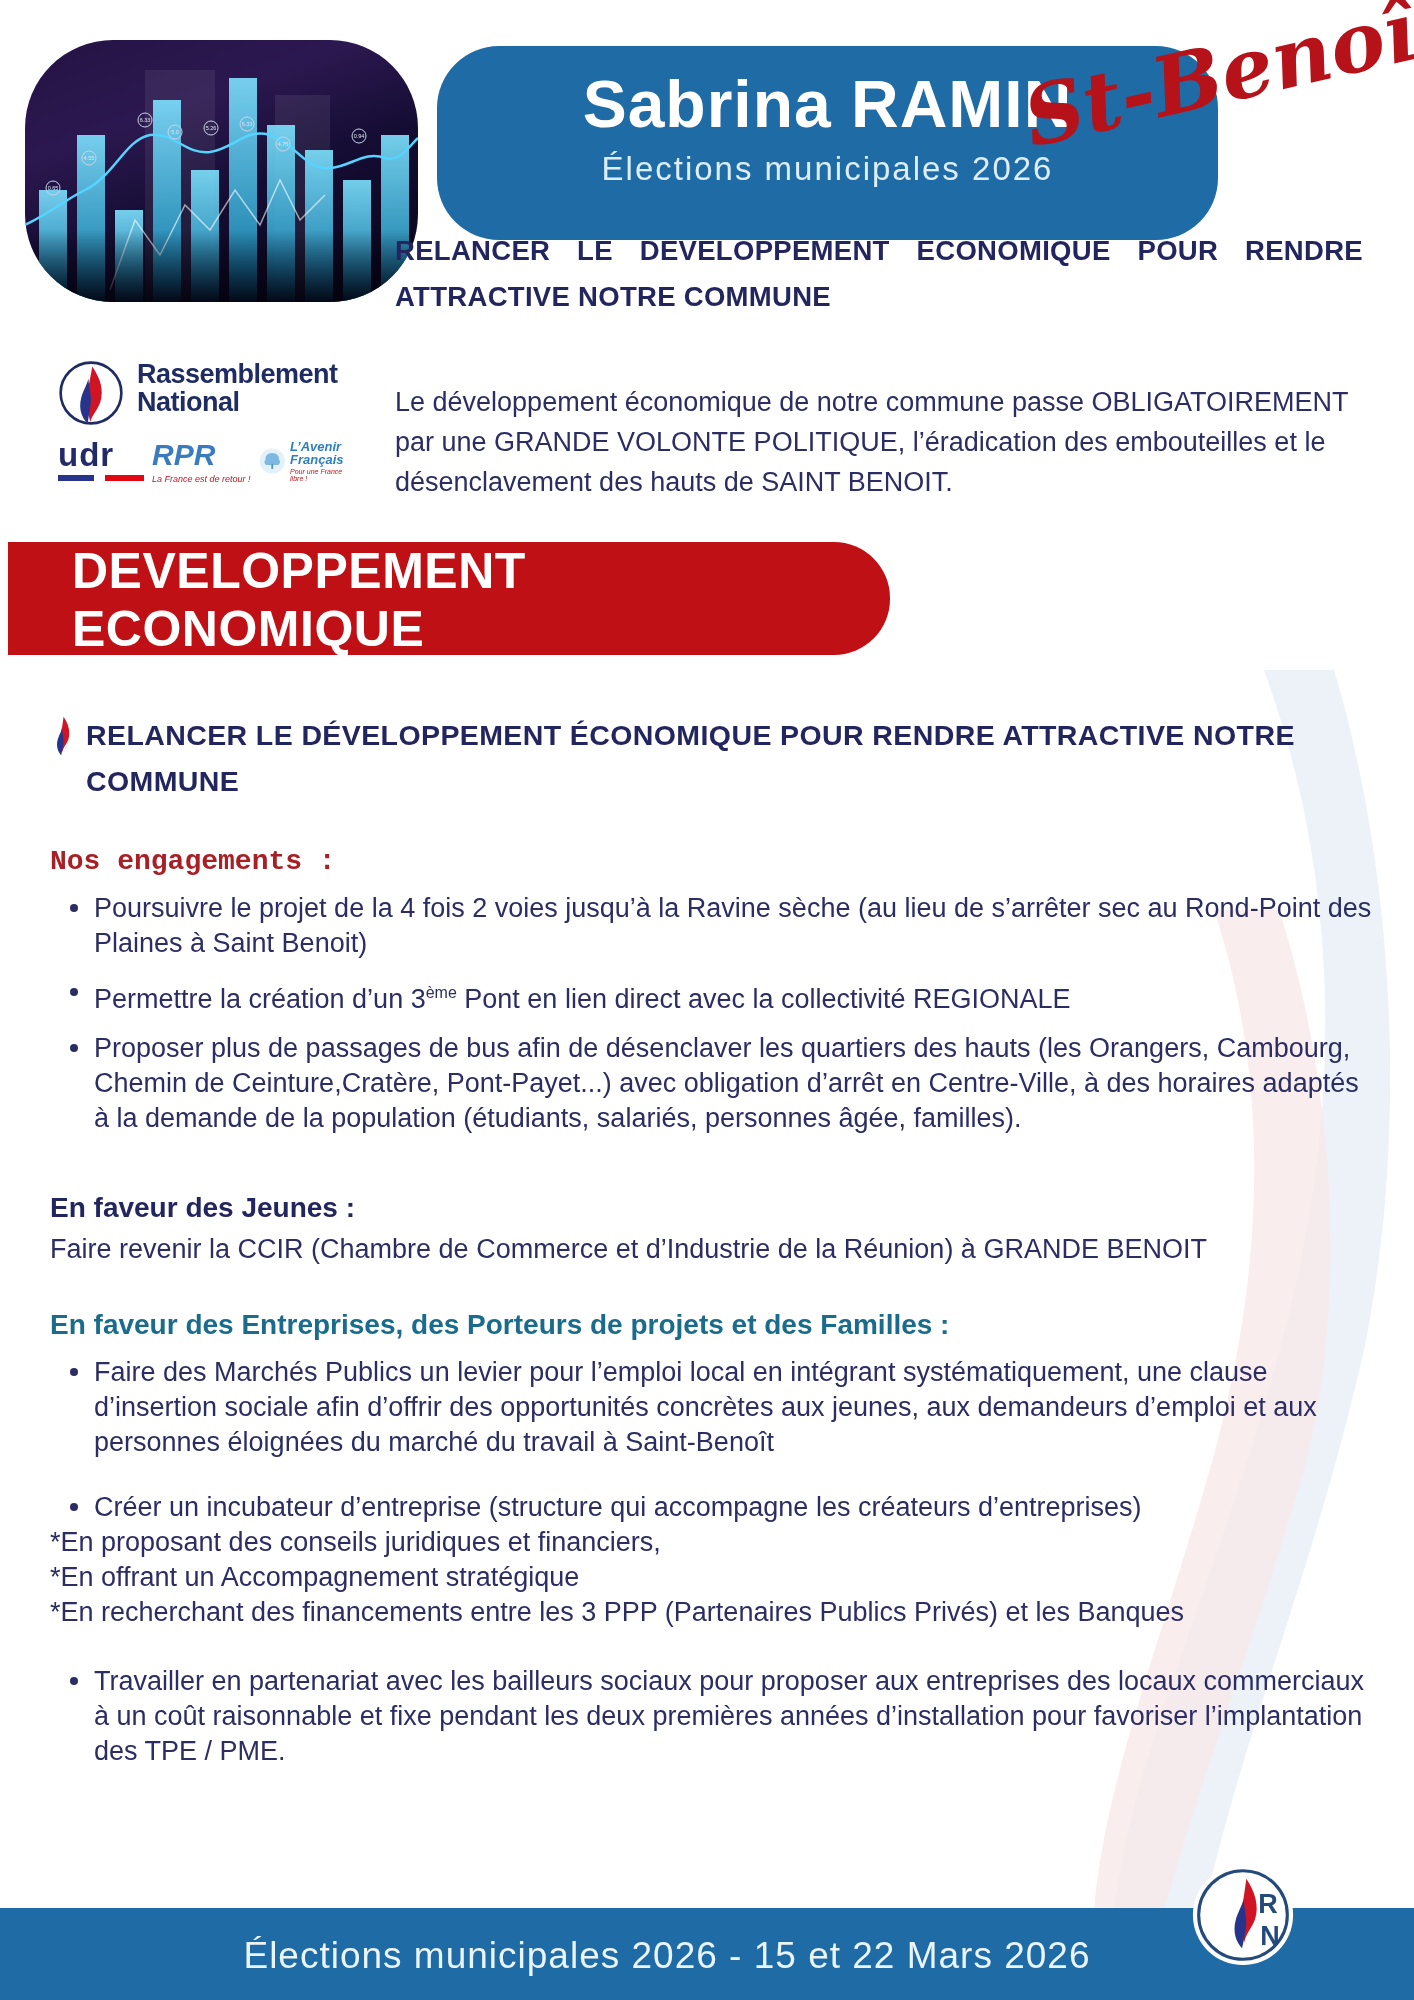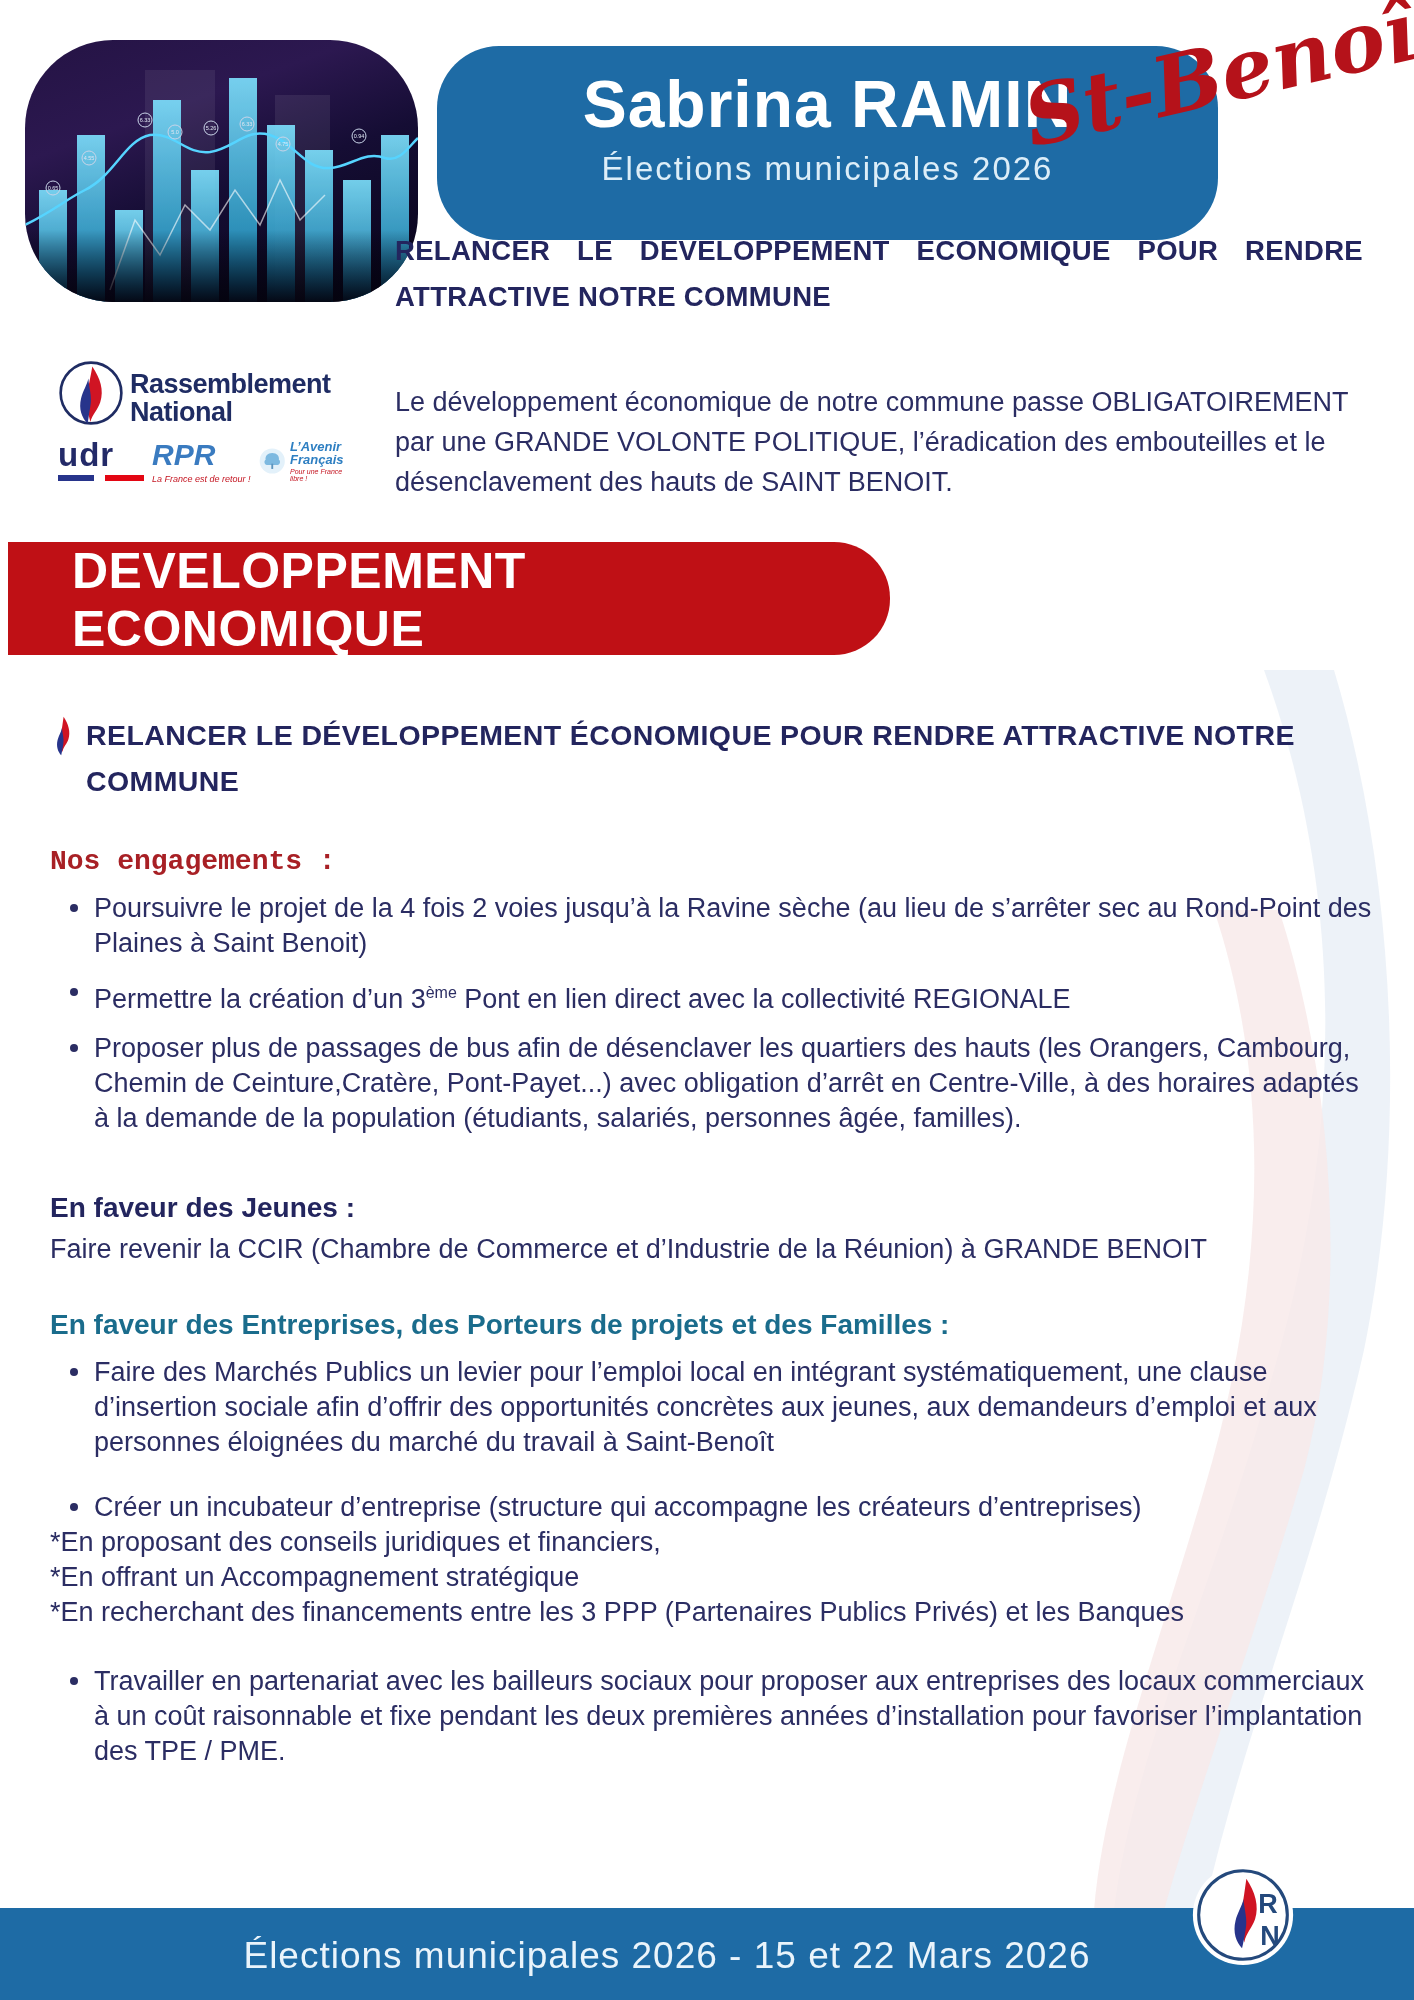--- a/index.html
+++ b/index.html
@@ -25,21 +25,21 @@
 
   .city-script {
     position:absolute; left:1015px; top:72px; width:430px; z-index:3;
     transform:rotate(-13deg); transform-origin:left top;
     font-family:"DejaVu Serif", serif; font-style:italic; font-weight:bold;
     font-size:82px; color:#b5121a; white-space:nowrap;
   }
 
   
   .party { position:absolute; left:58px; top:360px; width:290px; z-index:2; }
-  .rn-row { display:flex; align-items:flex-end; gap:6px; }
+  .rn-row { display:flex; align-items:flex-start; gap:13px; }
   .rn-circle { width:66px; height:66px; flex:0 0 auto; }
   .rn-words { line-height:28px; font-weight:bold; color:#1f2c63; font-size:27px; letter-spacing:-0.5px; }
   .mini-row { display:flex; align-items:flex-start; gap:8px; margin-top:14px; }
   .udr-label { font-size:33px; font-weight:bold; color:#232a68; line-height:30px; letter-spacing:1px; }
   .udr-bar { margin-top:5px; width:86px; height:6px;
     background:linear-gradient(to right,#27348b 0 42%,#ffffff 42% 55%,#e30613 55% 100%); }
   .rpr-label { font-size:30px; font-weight:bold; font-style:italic; color:#3a7bc0; line-height:30px; }
   .rpr-tag { font-size:9px; font-style:italic; color:#c41420; margin-top:4px; white-space:nowrap; }
   .avenir { display:flex; gap:5px; align-items:center; }
   .avenir-icon { width:32px; height:32px; }

